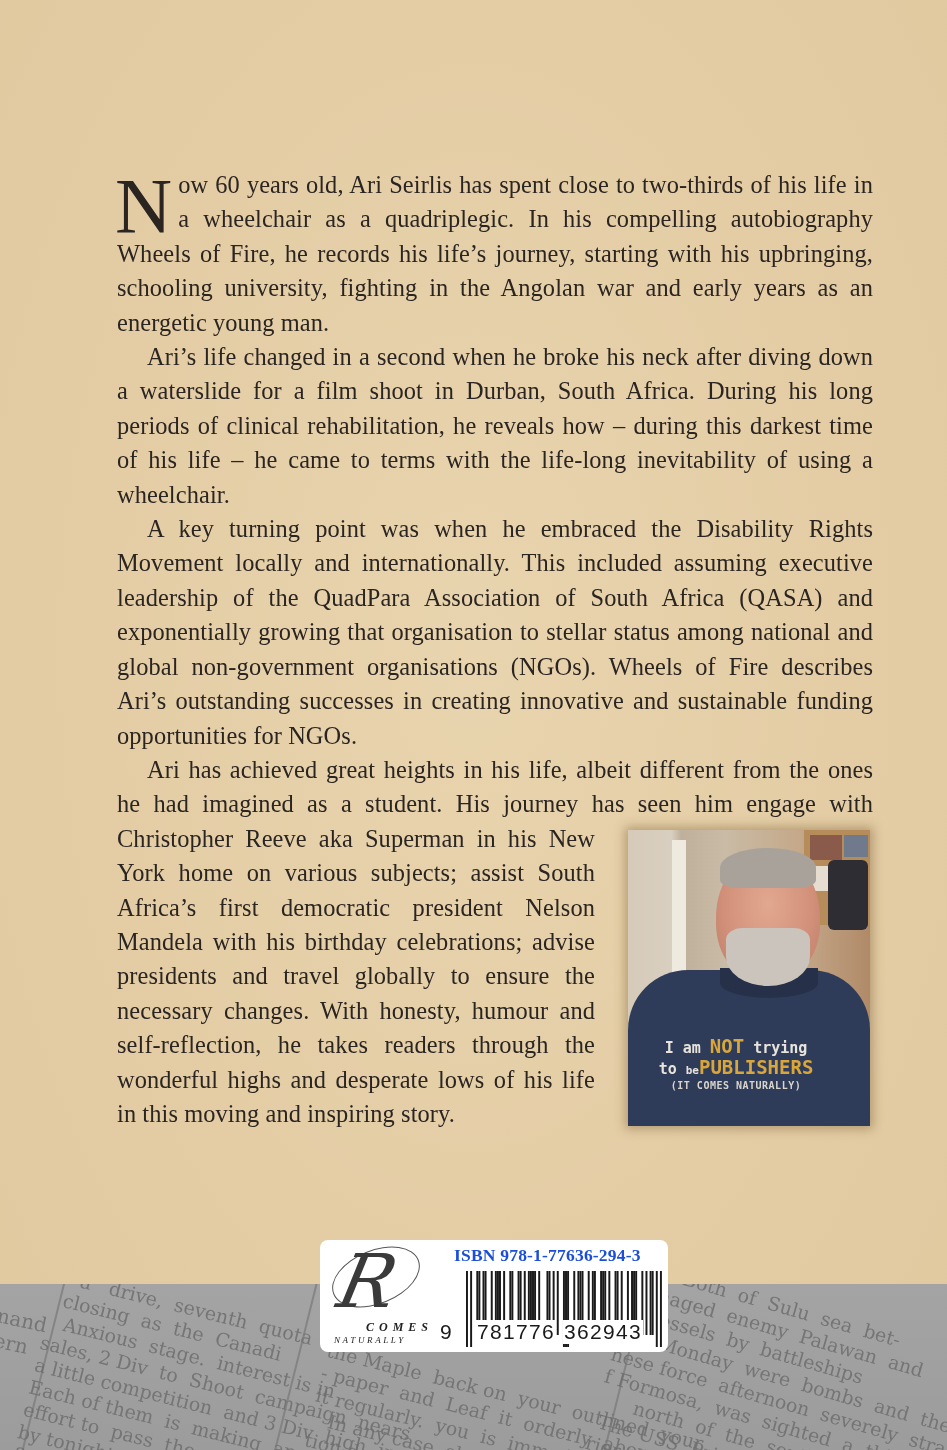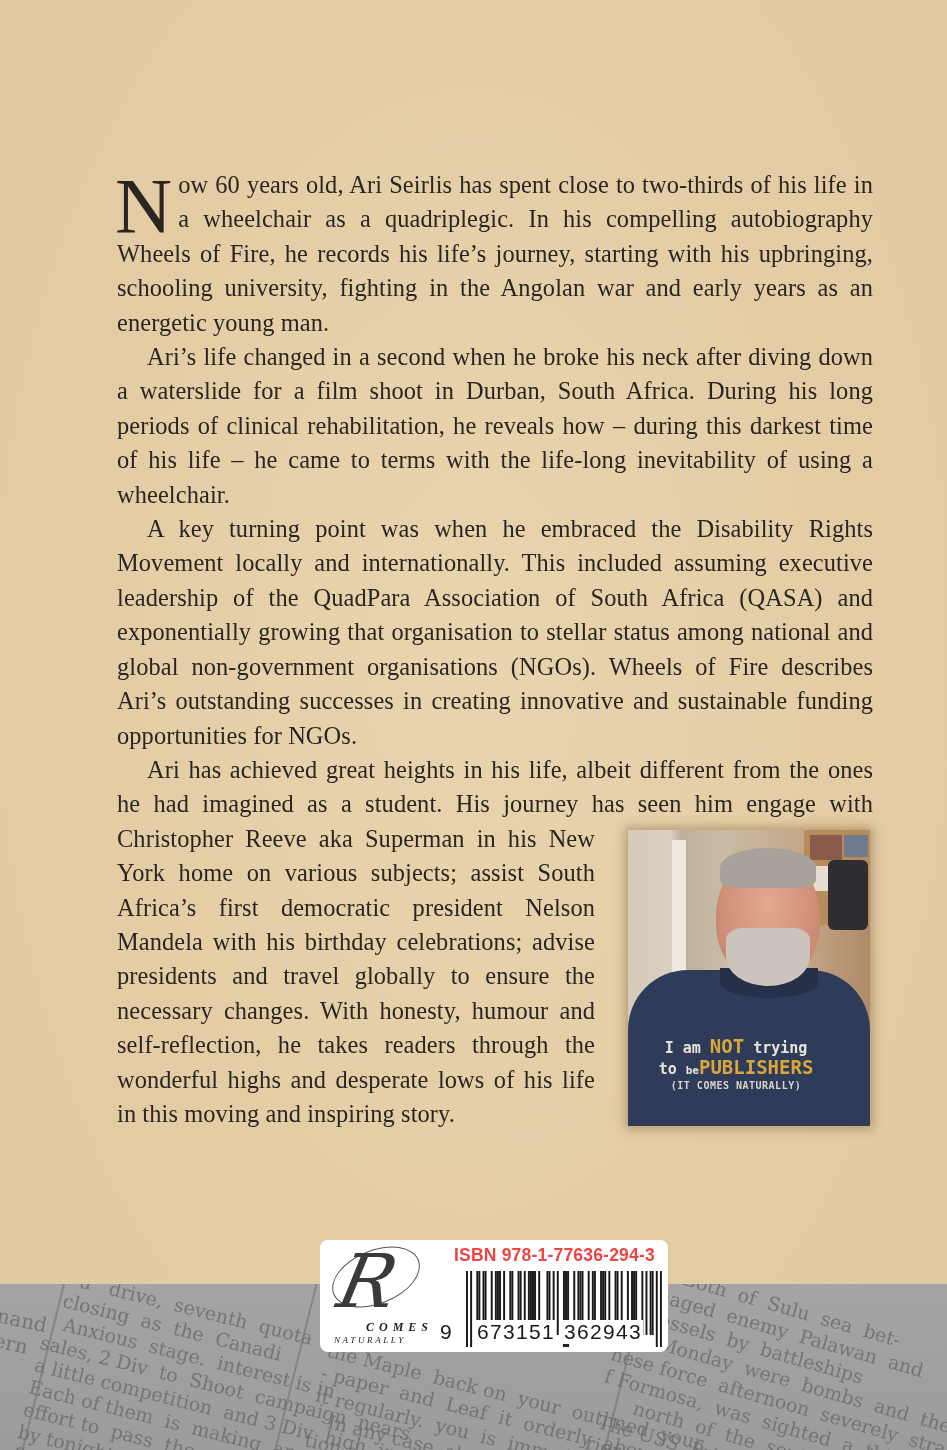--- a/index.html
+++ b/index.html
@@ -71,22 +71,22 @@
     position: absolute; left: 8px; top: 4px; width: 116px; height: 104px;
   }
   .logo-r { position: absolute; left: 12px; top: -6px; font-family: "DejaVu Serif", serif; font-style: italic;
     font-size: 74px; color: #3a3a3a; transform: skewX(-12deg); }
   .logo-swirl { position: absolute; left: 2px; top: 6px; width: 90px; height: 52px; border: 1.5px solid #555;
     border-radius: 50%; transform: rotate(-22deg); }
   .logo-reach { position: absolute; left: 38px; top: 76px; font-size: 12px; font-style: italic; font-weight: bold;
     letter-spacing: 5px; color: #222; }
   .logo-pub { position: absolute; left: 6px; top: 91px; font-size: 9px; font-style: italic;
     letter-spacing: 2.6px; color: #222; }
-  .isbn-label { position: absolute; left: 134px; top: 5px; font-family: Liberation Sans, sans-serif;
-    font-weight: bold; font-size: 17.5px; color: #ef4444; letter-spacing: 0.2px; }
+  .isbn-label { position: absolute; left: 134px; top: 5px; font-family: Liberation Serif, serif;
+    font-weight: bold; font-size: 17.5px; color: #1d4ed8; letter-spacing: 0.2px; }
   .barcode { position: absolute; left: 146px; top: 31px; width: 196px; height: 76px; }
   .bc-digits { position: absolute; top: 80px; font-family: "Liberation Sans", "DejaVu Sans", sans-serif;
     font-size: 21px; color: #1a1a1a; background: #fff; line-height: 24px; }
   .bc-first { left: 120px; }
   .bc-left { left: 156px; letter-spacing: 1.3px; padding: 0 1px; }
   .bc-right { left: 243px; letter-spacing: 1.3px; padding: 0 1px; }
 </style>
 </head>
 <body>
 
@@ -214,17 +214,17 @@
         <rect x="167.12" y="0" width="1.96" height="64" fill="#1a1a1a"></rect>
         <rect x="169.18" y="0" width="1.96" height="64" fill="#1a1a1a"></rect>
         <rect x="175.37" y="0" width="1.96" height="64" fill="#1a1a1a"></rect>
         <rect x="179.49" y="0" width="1.96" height="64" fill="#1a1a1a"></rect>
         <rect x="183.62" y="0" width="1.96" height="64" fill="#1a1a1a"></rect>
         <rect x="185.68" y="0" width="1.96" height="64" fill="#1a1a1a"></rect>
         <rect x="189.81" y="0" width="1.96" height="76" fill="#1a1a1a"></rect>
         <rect x="193.94" y="0" width="1.96" height="76" fill="#1a1a1a"></rect>
       </svg>
     <div class="bc-digits bc-first">9</div>
-    <div class="bc-digits bc-left">673151</div>
+    <div class="bc-digits bc-left">781776</div>
     <div class="bc-digits bc-right">362943</div>
   </div>
 
 </div>
 
 </body></html>

